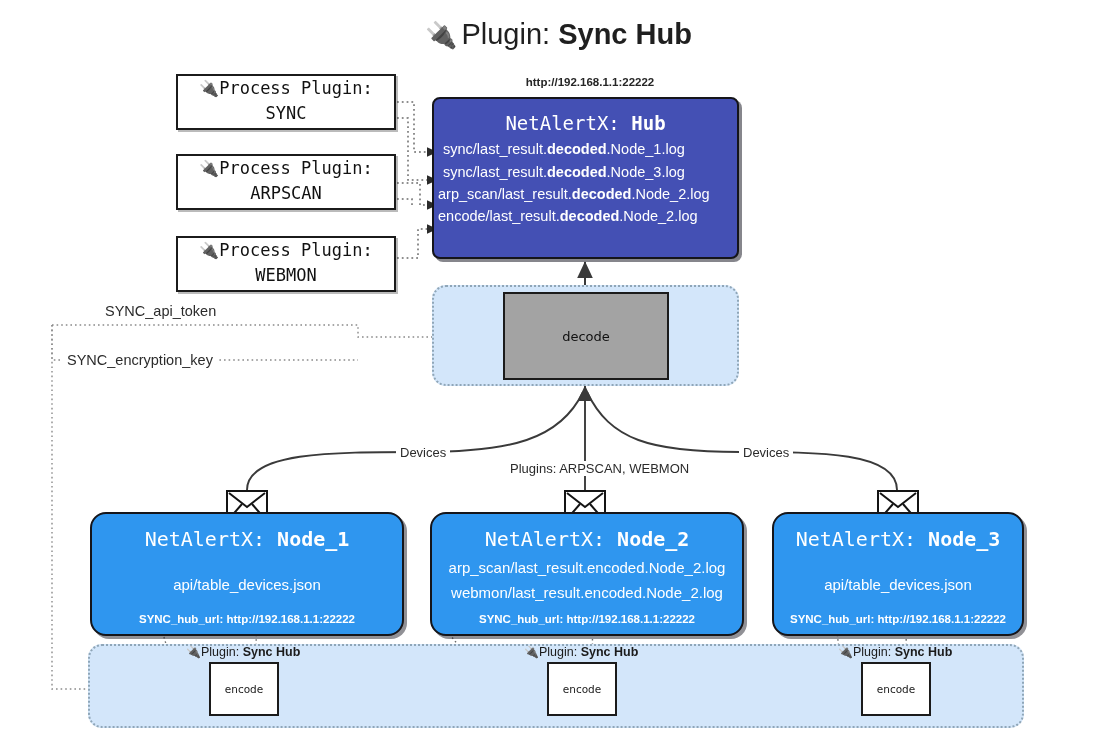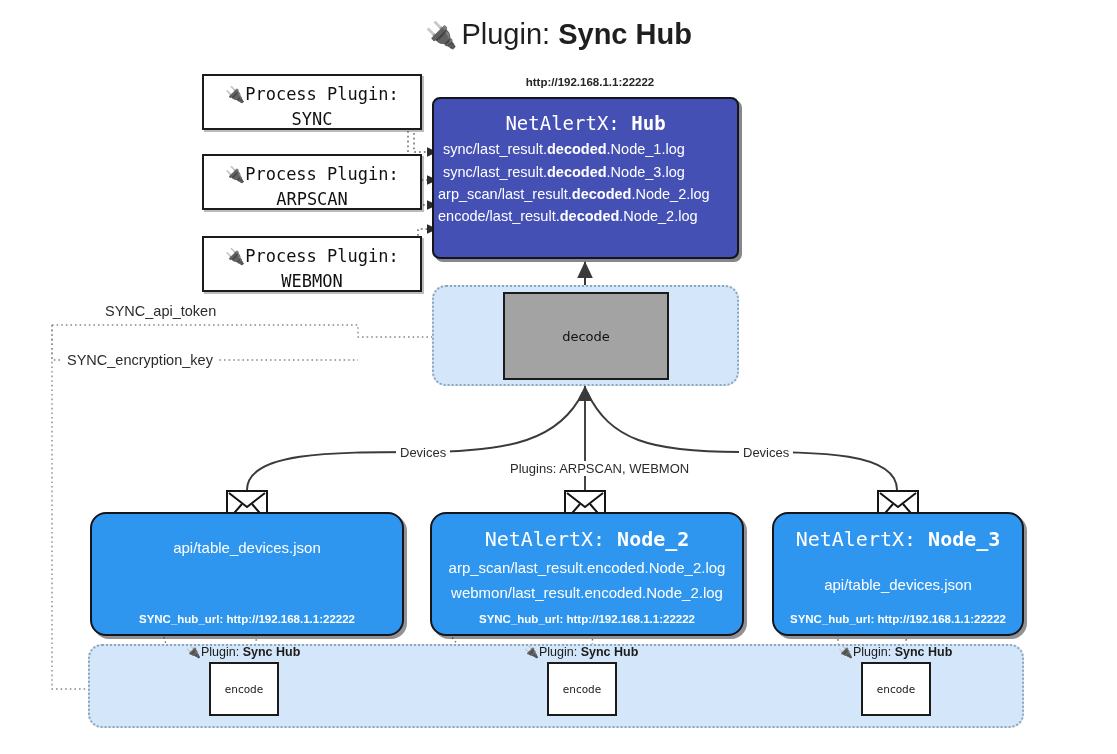--- a/index.html
+++ b/index.html
@@ -30,24 +30,22 @@
   #wires { position: absolute; left: 0; top: 0; width: 1117px; height: 754px; }
 
   
   .proc-box {
     border: 2px solid #1b1b1b;
     background: #ffffff;
     font-family: "DejaVu Sans Mono", "Liberation Mono", monospace;
     font-size: 17px;
     color: #111;
     text-align: center;
-    padding-top: 6px;
     line-height: 1.45;
     box-shadow: 2px 2px 0 rgba(60,60,60,0.35);
-    margin-left: 26px;
   }
   .proc-box .l1 { display: block; white-space: nowrap; }
   .proc-box .l2 { display: block; }
   .proc-box .plug { font-family: "DejaVu Sans", sans-serif; font-size: 16px; }
 
   
   #hub-url {
     left: 450px; top: 76px; width: 280px;
     text-align: center;
     font-size: 11.5px;
@@ -318,20 +316,21 @@
       </svg>
   </div>
   <div id="env3" class="abs envelope">
     <svg width="38" height="28" viewBox="0 0 38 28">
         <path d="M1,1 L19,15 L37,1" fill="none" stroke="#141414" stroke-width="2"></path>
         <path d="M1,27 L14,12 M37,27 L24,12" fill="none" stroke="#141414" stroke-width="2"></path>
       </svg>
   </div>
 
   <div id="node1" class="abs node">
+    <div class="node-title"><span>NetAlertX: </span><b>Node_1</b></div>
     <div class="node-line">api/table_devices.json</div>
     <div class="node-url"><span>SYNC_hub_url: </span><span>http://192.168.1.1:22222</span></div>
   </div>
 
   <div id="node2" class="abs node">
     <div class="node-title"><span>NetAlertX: </span><b>Node_2</b></div>
     <div class="node-line tight">arp_scan/last_result.encoded.Node_2.log</div>
     <div class="node-line tight">webmon/last_result.encoded.Node_2.log</div>
     <div class="node-url"><span>SYNC_hub_url: </span><span>http://192.168.1.1:22222</span></div>
   </div>

